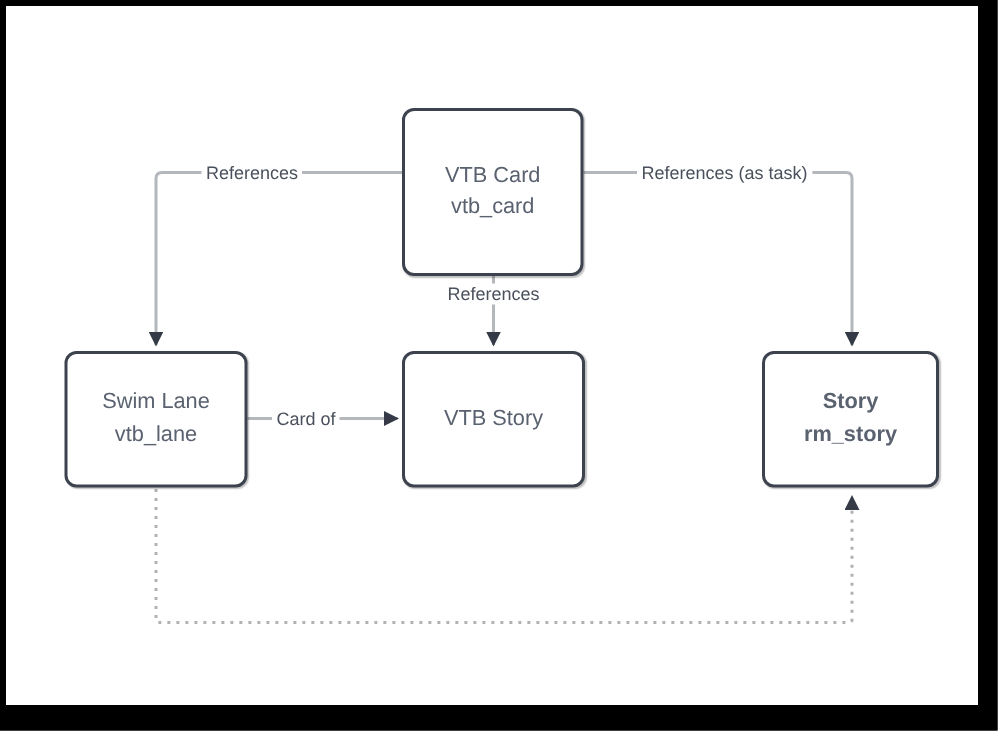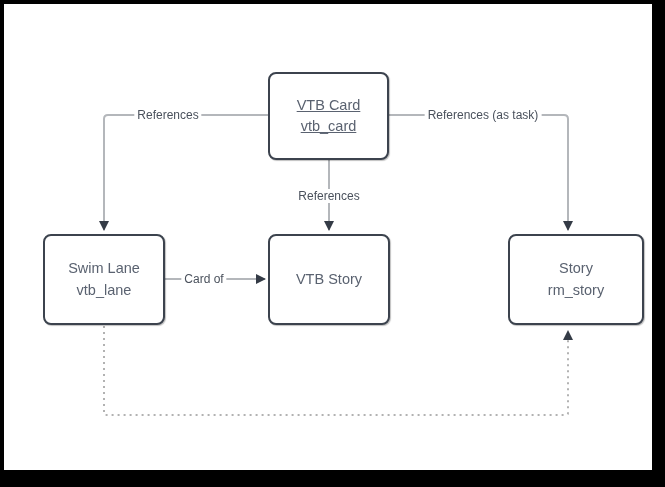--- a/index.html
+++ b/index.html
@@ -37,24 +37,24 @@
     background:var(--canvas-bg);
     border:2px solid var(--node-border);
     border-radius:8px;
     display:flex;flex-direction:column;
     align-items:center;justify-content:center;
     color:var(--node-text);
     font-size:14.5px;line-height:1.45;
     text-align:center;
     box-shadow:1px 1px 1px rgba(0,0,0,0.25);
   }
-  .node-vtb-card {left:264px;top:68px; width:121px;height:88px;text-decoration:underline;}
+  .node-vtb-card {left:264px;top:68px; width:121px;height:112px;}
   .node-vtb-lane {left:39px; top:230px;width:122px;height:91px;text-align:right;}
   .node-vtb-board{left:264px;top:230px;width:122px;height:91px;}
-  .node-rm-story {left:504px;top:230px;width:136px;height:91px;}
+  .node-rm-story {left:504px;top:230px;width:118px;height:91px;font-weight:bold;}
   .edge-label{
     position:absolute;
     transform:translate(-50%,-50%);
     background:var(--canvas-bg);
     padding:0 3px;
     font-size:12px;font-weight:normal;
     color:var(--label-text);
     white-space:nowrap;
   }
   .edge-label.dotted-label{color:var(--dotted-label-text);}

